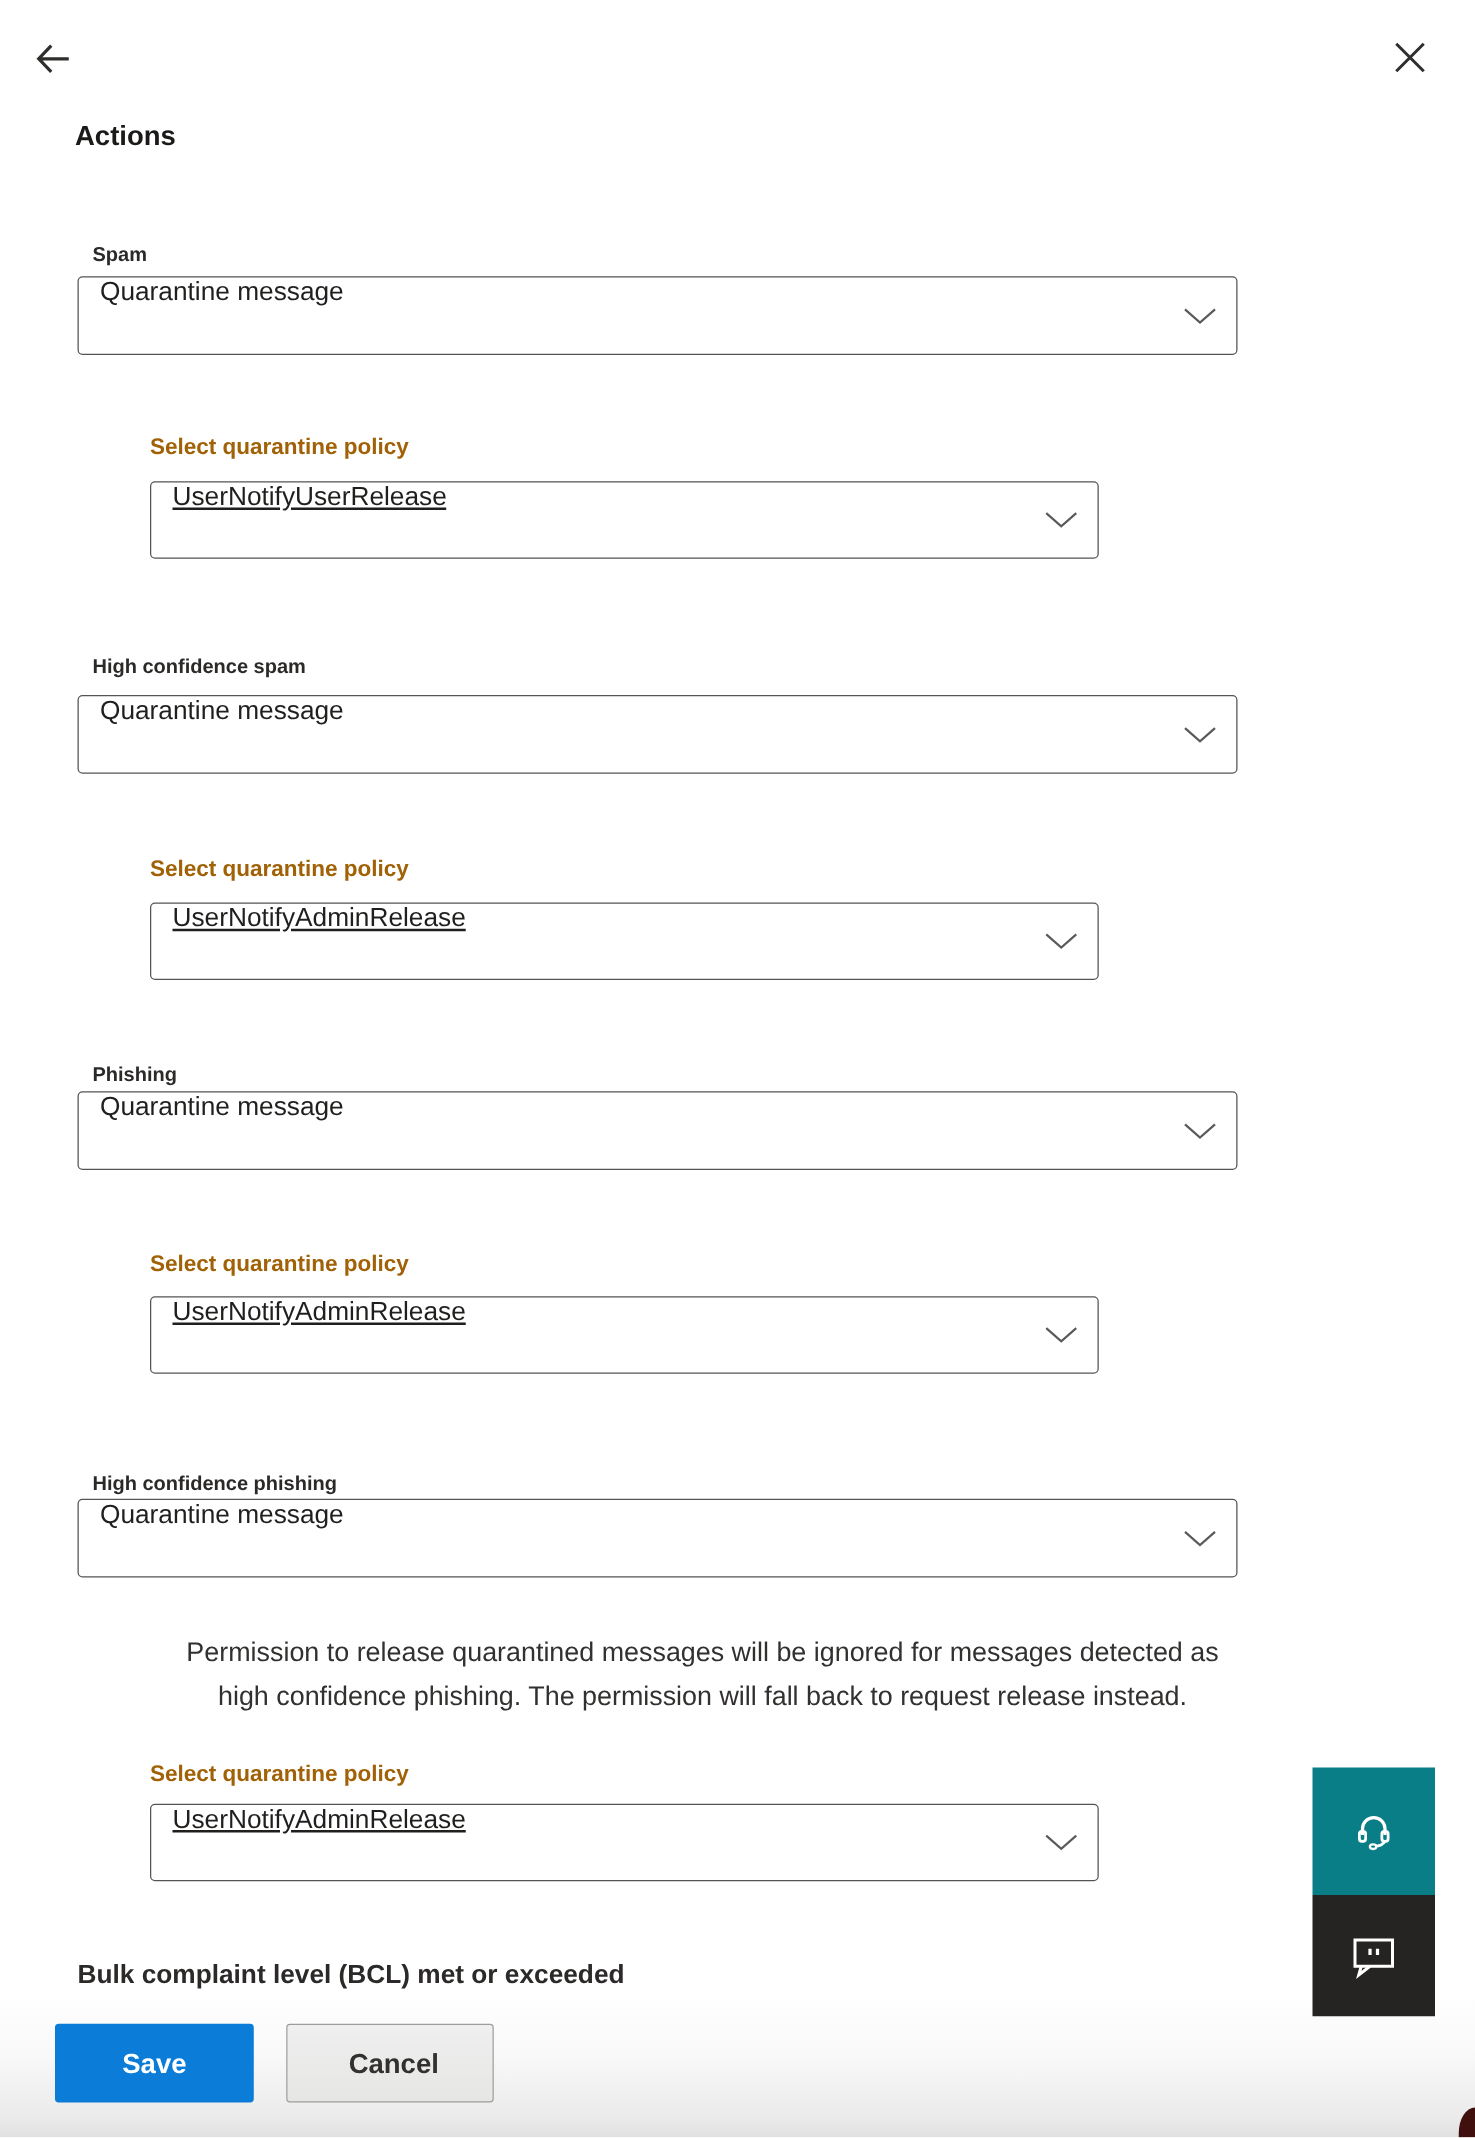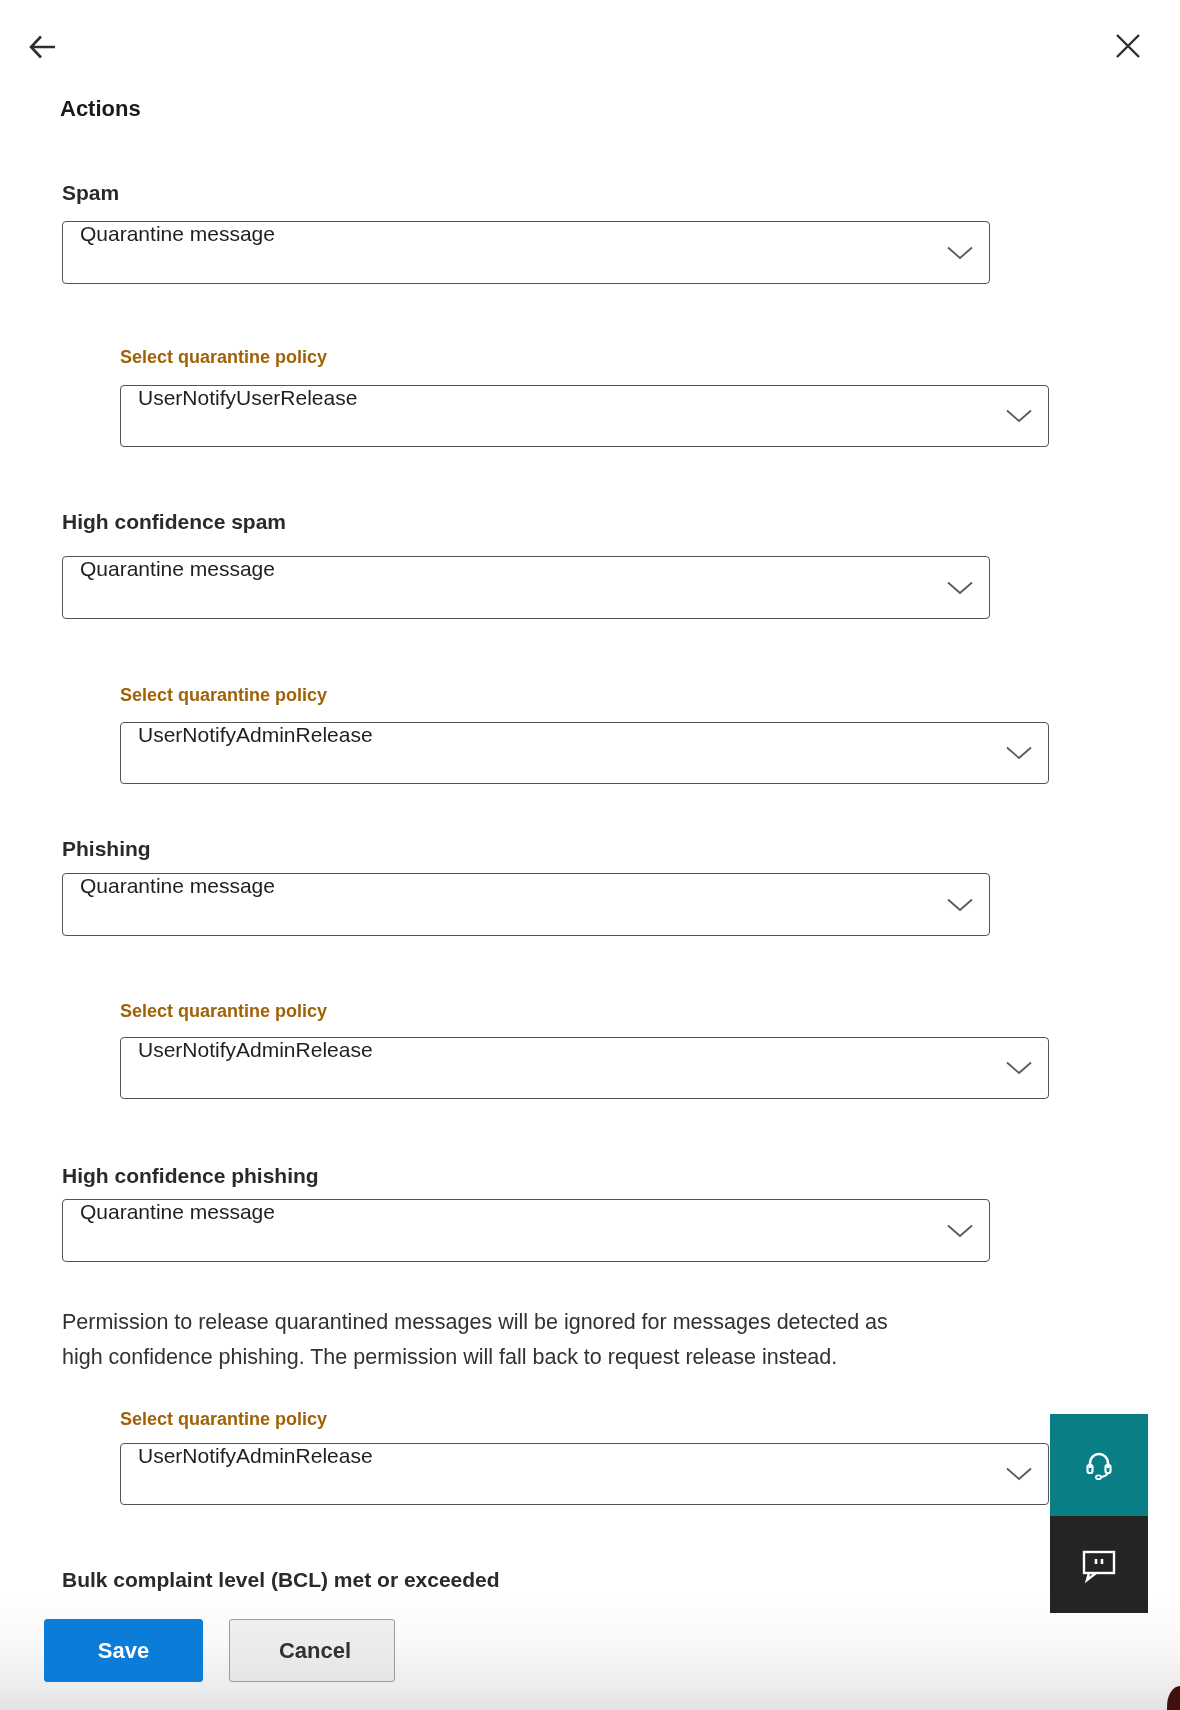--- a/index.html
+++ b/index.html
@@ -10,42 +10,42 @@
     color:#201f1e;
   }
   .icon-btn{position:absolute;background:none;border:none;padding:0;cursor:pointer;line-height:0;}
   .back-btn{left:24px;top:28px;}
   .close-btn{left:1112px;top:30px;}
   .page-title{
     position:absolute;left:60px;top:96px;margin:0;
     font-size:22px;font-weight:700;color:#1b1a19;letter-spacing:0;
   }
   .sec-label{
-    position:absolute;left:62px;margin:0;
-    font-size:21px;font-weight:600;color:#2b2a29;line-height:28px;
+    position:absolute;left:62px;margin:12px;
+    font-size:16px;font-weight:600;color:#2b2a29;line-height:28px;
   }
   .sel-label{
     position:absolute;left:120px;margin:0;
     font-size:18px;font-weight:700;color:#a16207;line-height:28px;
   }
   .dd{
     position:absolute;box-sizing:border-box;
     border:1.5px solid #565452;border-radius:4px;background:#fff;
     display:flex;align-items:flex-start;cursor:pointer;
   }
   .dd.main{left:62px;width:928px;height:63px;}
-  .dd.policy{left:120px;width:929px;height:62px;}
+  .dd.policy{left:120px;width:759px;height:62px;text-decoration:underline;}
   .dd-value{
     font-size:21px;color:#201f1e;padding-left:17px;
     white-space:nowrap;overflow:hidden;
   }
   .chev{position:absolute;right:15px;top:50%;transform:translateY(-50%);}
   .note{
     position:absolute;left:62px;top:1305px;width:1000px;margin:0;
-    font-size:21.5px;color:#323130;line-height:35px;font-weight:400;
+    font-size:21.5px;color:#323130;line-height:35px;font-weight:400;text-align:center;
   }
   .bulk-label{
     position:absolute;left:62px;top:1565px;width:700px;height:30px;
     overflow:hidden;margin:0;
     font-size:21px;font-weight:600;color:#2b2a29;line-height:29px;
   }
   .footer{
     position:absolute;left:0;top:1594px;width:1180px;height:116px;z-index:5;
     background:linear-gradient(180deg,#ffffff 0%,#f8f8f8 45%,#ebebeb 85%,#e1e1e1 100%);
   }

